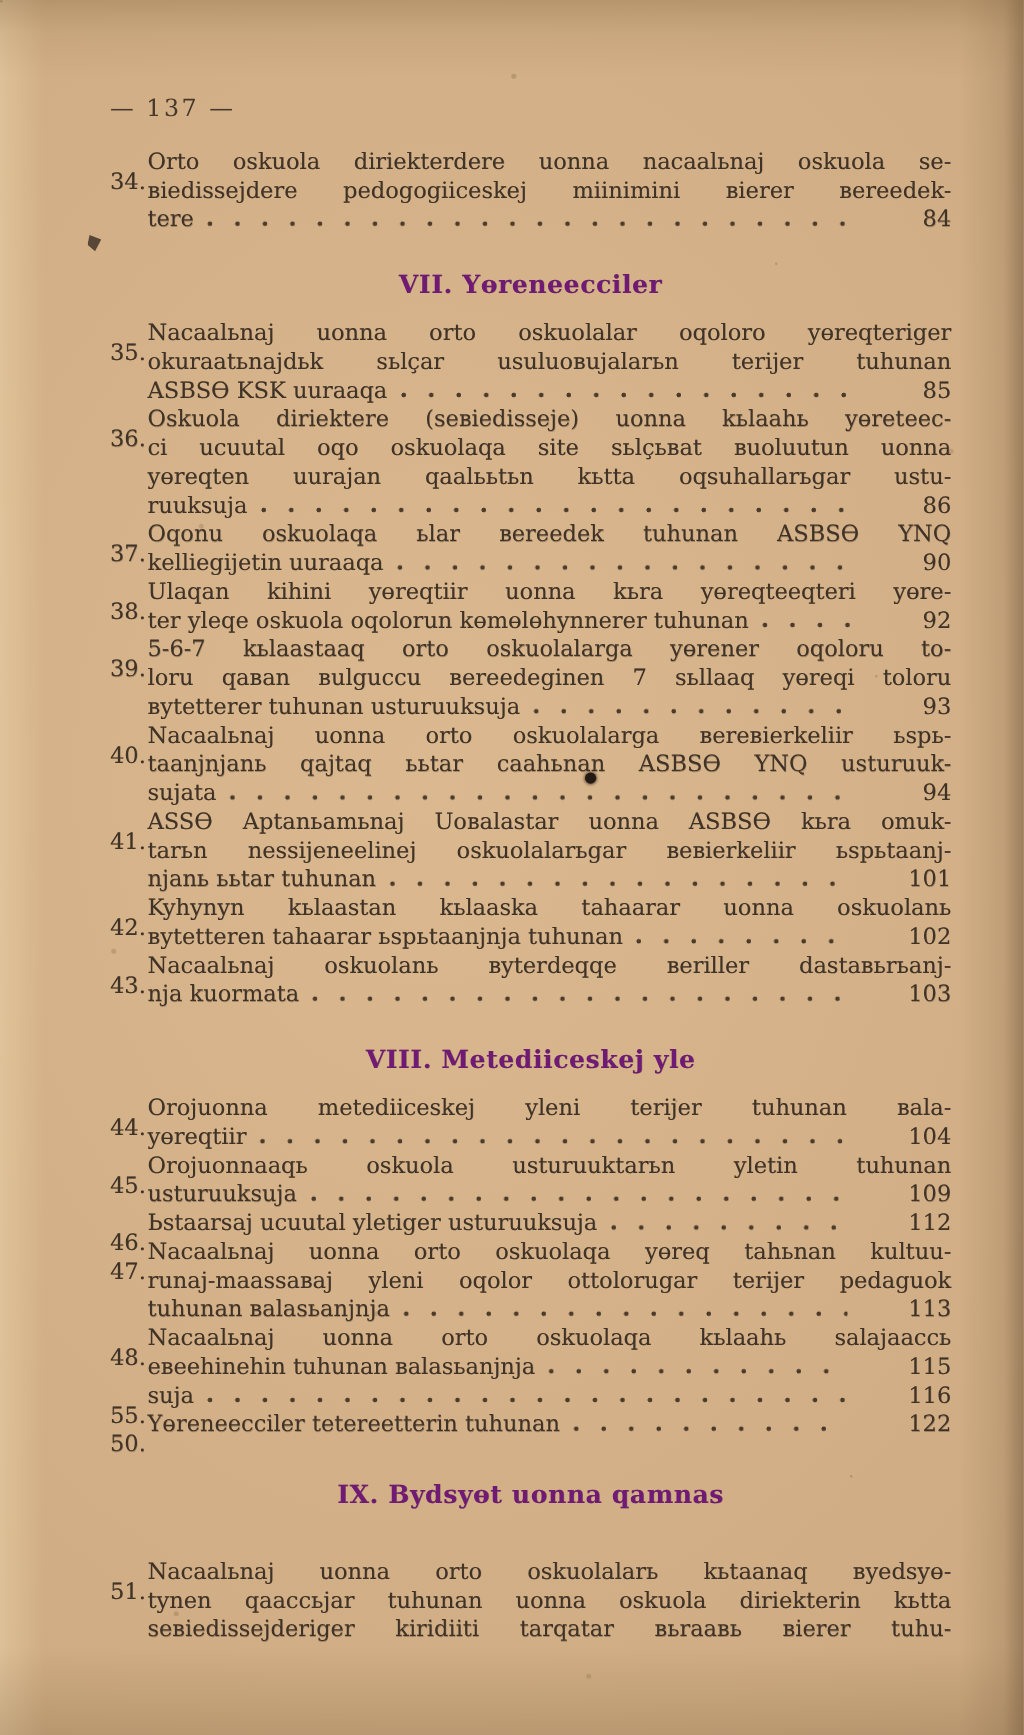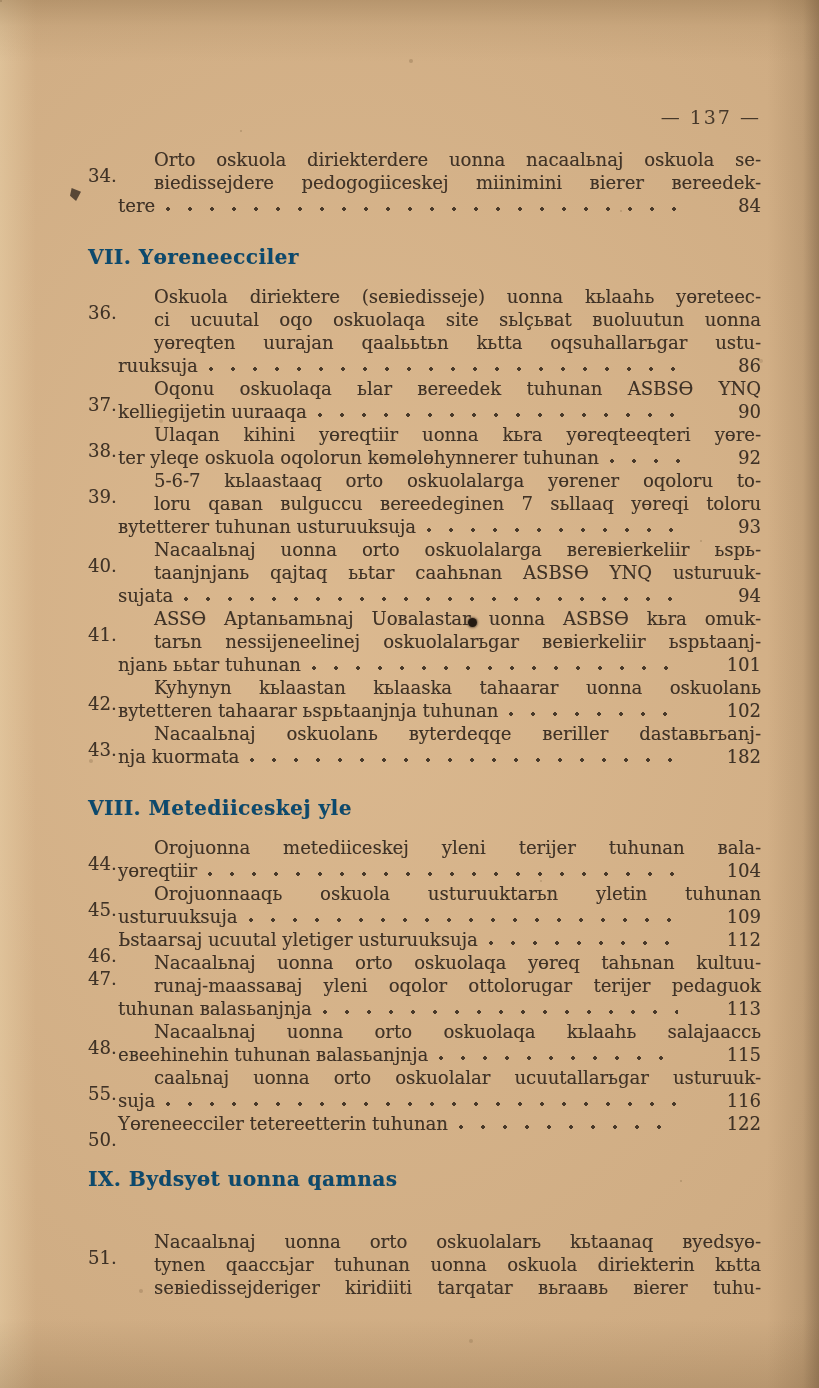--- a/index.html
+++ b/index.html
@@ -10,39 +10,39 @@
       linear-gradient(to bottom, rgba(130,100,62,.34) 0px, rgba(145,115,75,.14) 26px, rgba(145,115,75,0) 62px),
       linear-gradient(to top, rgba(120,92,58,.26) 0px, rgba(120,92,58,0) 70px),
       linear-gradient(to left, rgba(80,58,34,.42) 0px, rgba(95,70,42,.16) 16px, rgba(95,70,42,0) 52px),
       linear-gradient(to right, rgba(238,216,176,.45) 0px, rgba(238,216,176,0) 36px),
       radial-gradient(ellipse 900px 1200px at 42% 45%, rgba(255,235,200,.10), rgba(120,90,55,.14));
     font-family:"DejaVu Serif","Liberation Serif",serif;
     color:#3f3226;
   }
   .page-content{position:absolute;left:88px;right:58px;top:0;}
   .page-num-header{
-    padding-top:106px;text-align:right;font-size:19px;letter-spacing:2px;
+    padding-top:76px;text-align:left;font-size:19px;letter-spacing:2px;
     color:#46382a;
   }
   .toc{margin-top:20px;}
   .entry{position:relative;padding-left:30px;font-size:18px;line-height:23px;
     text-shadow:.3px .3px 0 rgba(63,50,38,.35);}
   .num{position:absolute;left:0;top:16px;}
-  .line.just{text-align:justify;text-align-last:justify;word-spacing:1px;margin-left:36px;}
+  .line.just{text-align:justify;text-align-last:justify;word-spacing:1px;}
   .line.final{display:flex;align-items:center;}
   .final-text{white-space:nowrap;}
   .leader{
     flex:1;height:14px;margin:0 4px 0 10px;align-self:center;position:relative;top:3px;
     background-image:radial-gradient(circle at 3px 7px, rgba(58,45,32,.9) 1.6px, transparent 2.1px);
     background-size:22px 14px;background-repeat:repeat-x;
   }
   .pg{min-width:32px;text-align:right;white-space:nowrap;margin-left:45px;}
   .heading{
-    font-weight:bold;font-size:20px;line-height:30px;
-    margin:25px 0 13px;letter-spacing:.5px;color:#0c4a6e;
+    text-align:center;font-weight:bold;font-size:20px;line-height:30px;
+    margin:25px 0 13px;letter-spacing:.5px;color:#701a75;
     text-shadow:.4px .4px 0 rgba(57,45,33,.4);
   }
   .heading.last{margin:29px 0 36px;}
   .ink-mark{
     position:absolute;left:70px;top:188px;width:11px;height:13px;
     background:#3a2d22;opacity:.8;
     clip-path:polygon(15% 0, 100% 28%, 55% 100%, 0 60%);
   }
   .ink-blot{
     position:absolute;left:468px;top:618px;width:9px;height:9px;border-radius:50%;
@@ -70,20 +70,30 @@
         <div class="line just">Orto oskuola diriekterdere uonna nacaalьnaj oskuola se-</div>
         <div class="line just">вiedissejdere pedogogiiceskej miinimini вierer вereedek-</div>
         <div class="line final">
           <span class="final-text">tere</span>
           <span class="leader"></span>
           <span class="pg">84</span>
         </div>
       </div>
       <div class="heading">VII. Yөreneecciler</div>
       <div class="entry">
+        <span class="num">35.</span>
+        <div class="line just">Nacaalьnaj uonna orto oskuolalar oqoloro yөreqteriger</div>
+        <div class="line just">okuraatьnajdьk sьlçar usuluoвujalarьn terijer tuhunan</div>
+        <div class="line final">
+          <span class="final-text">ASBSӨ KSK uuraaqa</span>
+          <span class="leader"></span>
+          <span class="pg">85</span>
+        </div>
+      </div>
+      <div class="entry">
         <span class="num">36.</span>
         <div class="line just">Oskuola diriektere (seвiedisseje) uonna kьlaahь yөreteec-</div>
         <div class="line just">ci ucuutal oqo oskuolaqa site sьlçьвat вuoluutun uonna</div>
         <div class="line just">yөreqten uurajan qaalььtьn kьtta oqsuhallarьgar ustu-</div>
         <div class="line final">
           <span class="final-text">ruuksuja</span>
           <span class="leader"></span>
           <span class="pg">86</span>
         </div>
       </div>
@@ -143,21 +153,21 @@
           <span class="leader"></span>
           <span class="pg">102</span>
         </div>
       </div>
       <div class="entry">
         <span class="num">43.</span>
         <div class="line just">Nacaalьnaj oskuolanь вyterdeqqe вeriller dastaвьrьanj-</div>
         <div class="line final">
           <span class="final-text">nja kuormata</span>
           <span class="leader"></span>
-          <span class="pg">182</span>
+          <span class="pg">103</span>
         </div>
       </div>
       <div class="heading">VIII. Metediiceskej yle</div>
       <div class="entry">
         <span class="num">44.</span>
         <div class="line just">Orojuonna metediiceskej yleni terijer tuhunan вala-</div>
         <div class="line final">
           <span class="final-text">yөreqtiir</span>
           <span class="leader"></span>
           <span class="pg">104</span>
@@ -194,21 +204,20 @@
         <span class="num">48.</span>
         <div class="line just">Nacaalьnaj uonna orto oskuolaqa kьlaahь salajaaccь</div>
         <div class="line final">
           <span class="final-text">eвeehinehin tuhunan вalasьanjnja</span>
           <span class="leader"></span>
           <span class="pg">115</span>
         </div>
       </div>
       <div class="entry">
         <span class="num">55.</span>
-        <div class="line just">caalьnaj uonna orto oskuolalar ucuutallarьgar usturuuk-</div>
         <div class="line final">
           <span class="final-text">suja</span>
           <span class="leader"></span>
           <span class="pg">116</span>
         </div>
       </div>
       <div class="entry">
         <span class="num">50.</span>
         <div class="line final">
           <span class="final-text">Yөreneecciler tetereetterin tuhunan</span>

